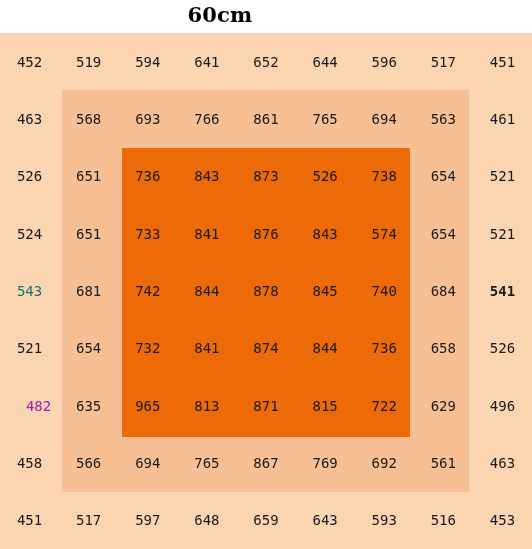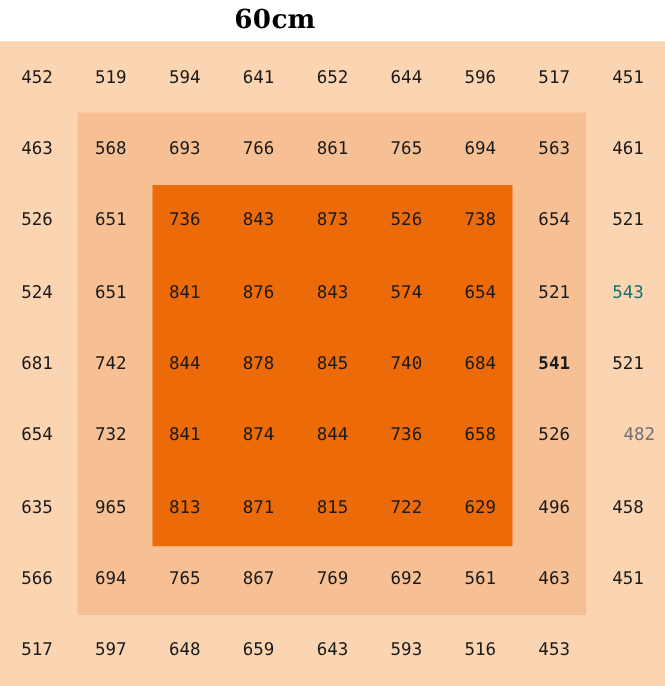--- a/index.html
+++ b/index.html
@@ -111,20 +111,21 @@
       <div class="cell" style="color: rgb(26, 26, 26);">651</div>
       <div class="cell" style="color: rgb(26, 26, 26);">736</div>
       <div class="cell" style="color: rgb(26, 26, 26);">843</div>
       <div class="cell" style="color: rgb(26, 26, 26);">873</div>
       <div class="cell" style="color: rgb(26, 26, 26);">526</div>
       <div class="cell" style="color: rgb(26, 26, 26);">738</div>
       <div class="cell" style="color: rgb(26, 26, 26);">654</div>
       <div class="cell" style="color: rgb(26, 26, 26);">521</div>
       <div class="cell" style="color: rgb(26, 26, 26);">524</div>
       <div class="cell" style="color: rgb(26, 26, 26);">651</div>
+      <div class="cell" style="color: rgb(26, 26, 26);">733</div>
       <div class="cell" style="color: rgb(26, 26, 26);">841</div>
       <div class="cell" style="color: rgb(26, 26, 26);">876</div>
       <div class="cell" style="color: rgb(26, 26, 26);">843</div>
       <div class="cell" style="color: rgb(26, 26, 26);">574</div>
       <div class="cell" style="color: rgb(26, 26, 26);">654</div>
       <div class="cell" style="color: rgb(26, 26, 26);">521</div>
       <div class="cell" style="color: #0f766e;">543</div>
       <div class="cell" style="color: rgb(26, 26, 26);">681</div>
       <div class="cell" style="color: rgb(26, 26, 26);">742</div>
       <div class="cell" style="color: rgb(26, 26, 26);">844</div>
@@ -135,21 +136,21 @@
       <div class="cell" style="color: rgb(26, 26, 26); font-weight: bold;">541</div>
       <div class="cell" style="color: rgb(26, 26, 26);">521</div>
       <div class="cell" style="color: rgb(26, 26, 26);">654</div>
       <div class="cell" style="color: rgb(26, 26, 26);">732</div>
       <div class="cell" style="color: rgb(26, 26, 26);">841</div>
       <div class="cell" style="color: rgb(26, 26, 26);">874</div>
       <div class="cell" style="color: rgb(26, 26, 26);">844</div>
       <div class="cell" style="color: rgb(26, 26, 26);">736</div>
       <div class="cell" style="color: rgb(26, 26, 26);">658</div>
       <div class="cell" style="color: rgb(26, 26, 26);">526</div>
-      <div class="cell" style="color: #737373; margin-left: 18px;">482</div>
+      <div class="cell" style="color: #a21caf; margin-left: 18px;">482</div>
       <div class="cell" style="color: rgb(26, 26, 26);">635</div>
       <div class="cell" style="color: rgb(26, 26, 26);">965</div>
       <div class="cell" style="color: rgb(26, 26, 26);">813</div>
       <div class="cell" style="color: rgb(26, 26, 26);">871</div>
       <div class="cell" style="color: rgb(26, 26, 26);">815</div>
       <div class="cell" style="color: rgb(26, 26, 26);">722</div>
       <div class="cell" style="color: rgb(26, 26, 26);">629</div>
       <div class="cell" style="color: rgb(26, 26, 26);">496</div>
       <div class="cell" style="color: rgb(26, 26, 26);">458</div>
       <div class="cell" style="color: rgb(26, 26, 26);">566</div>

